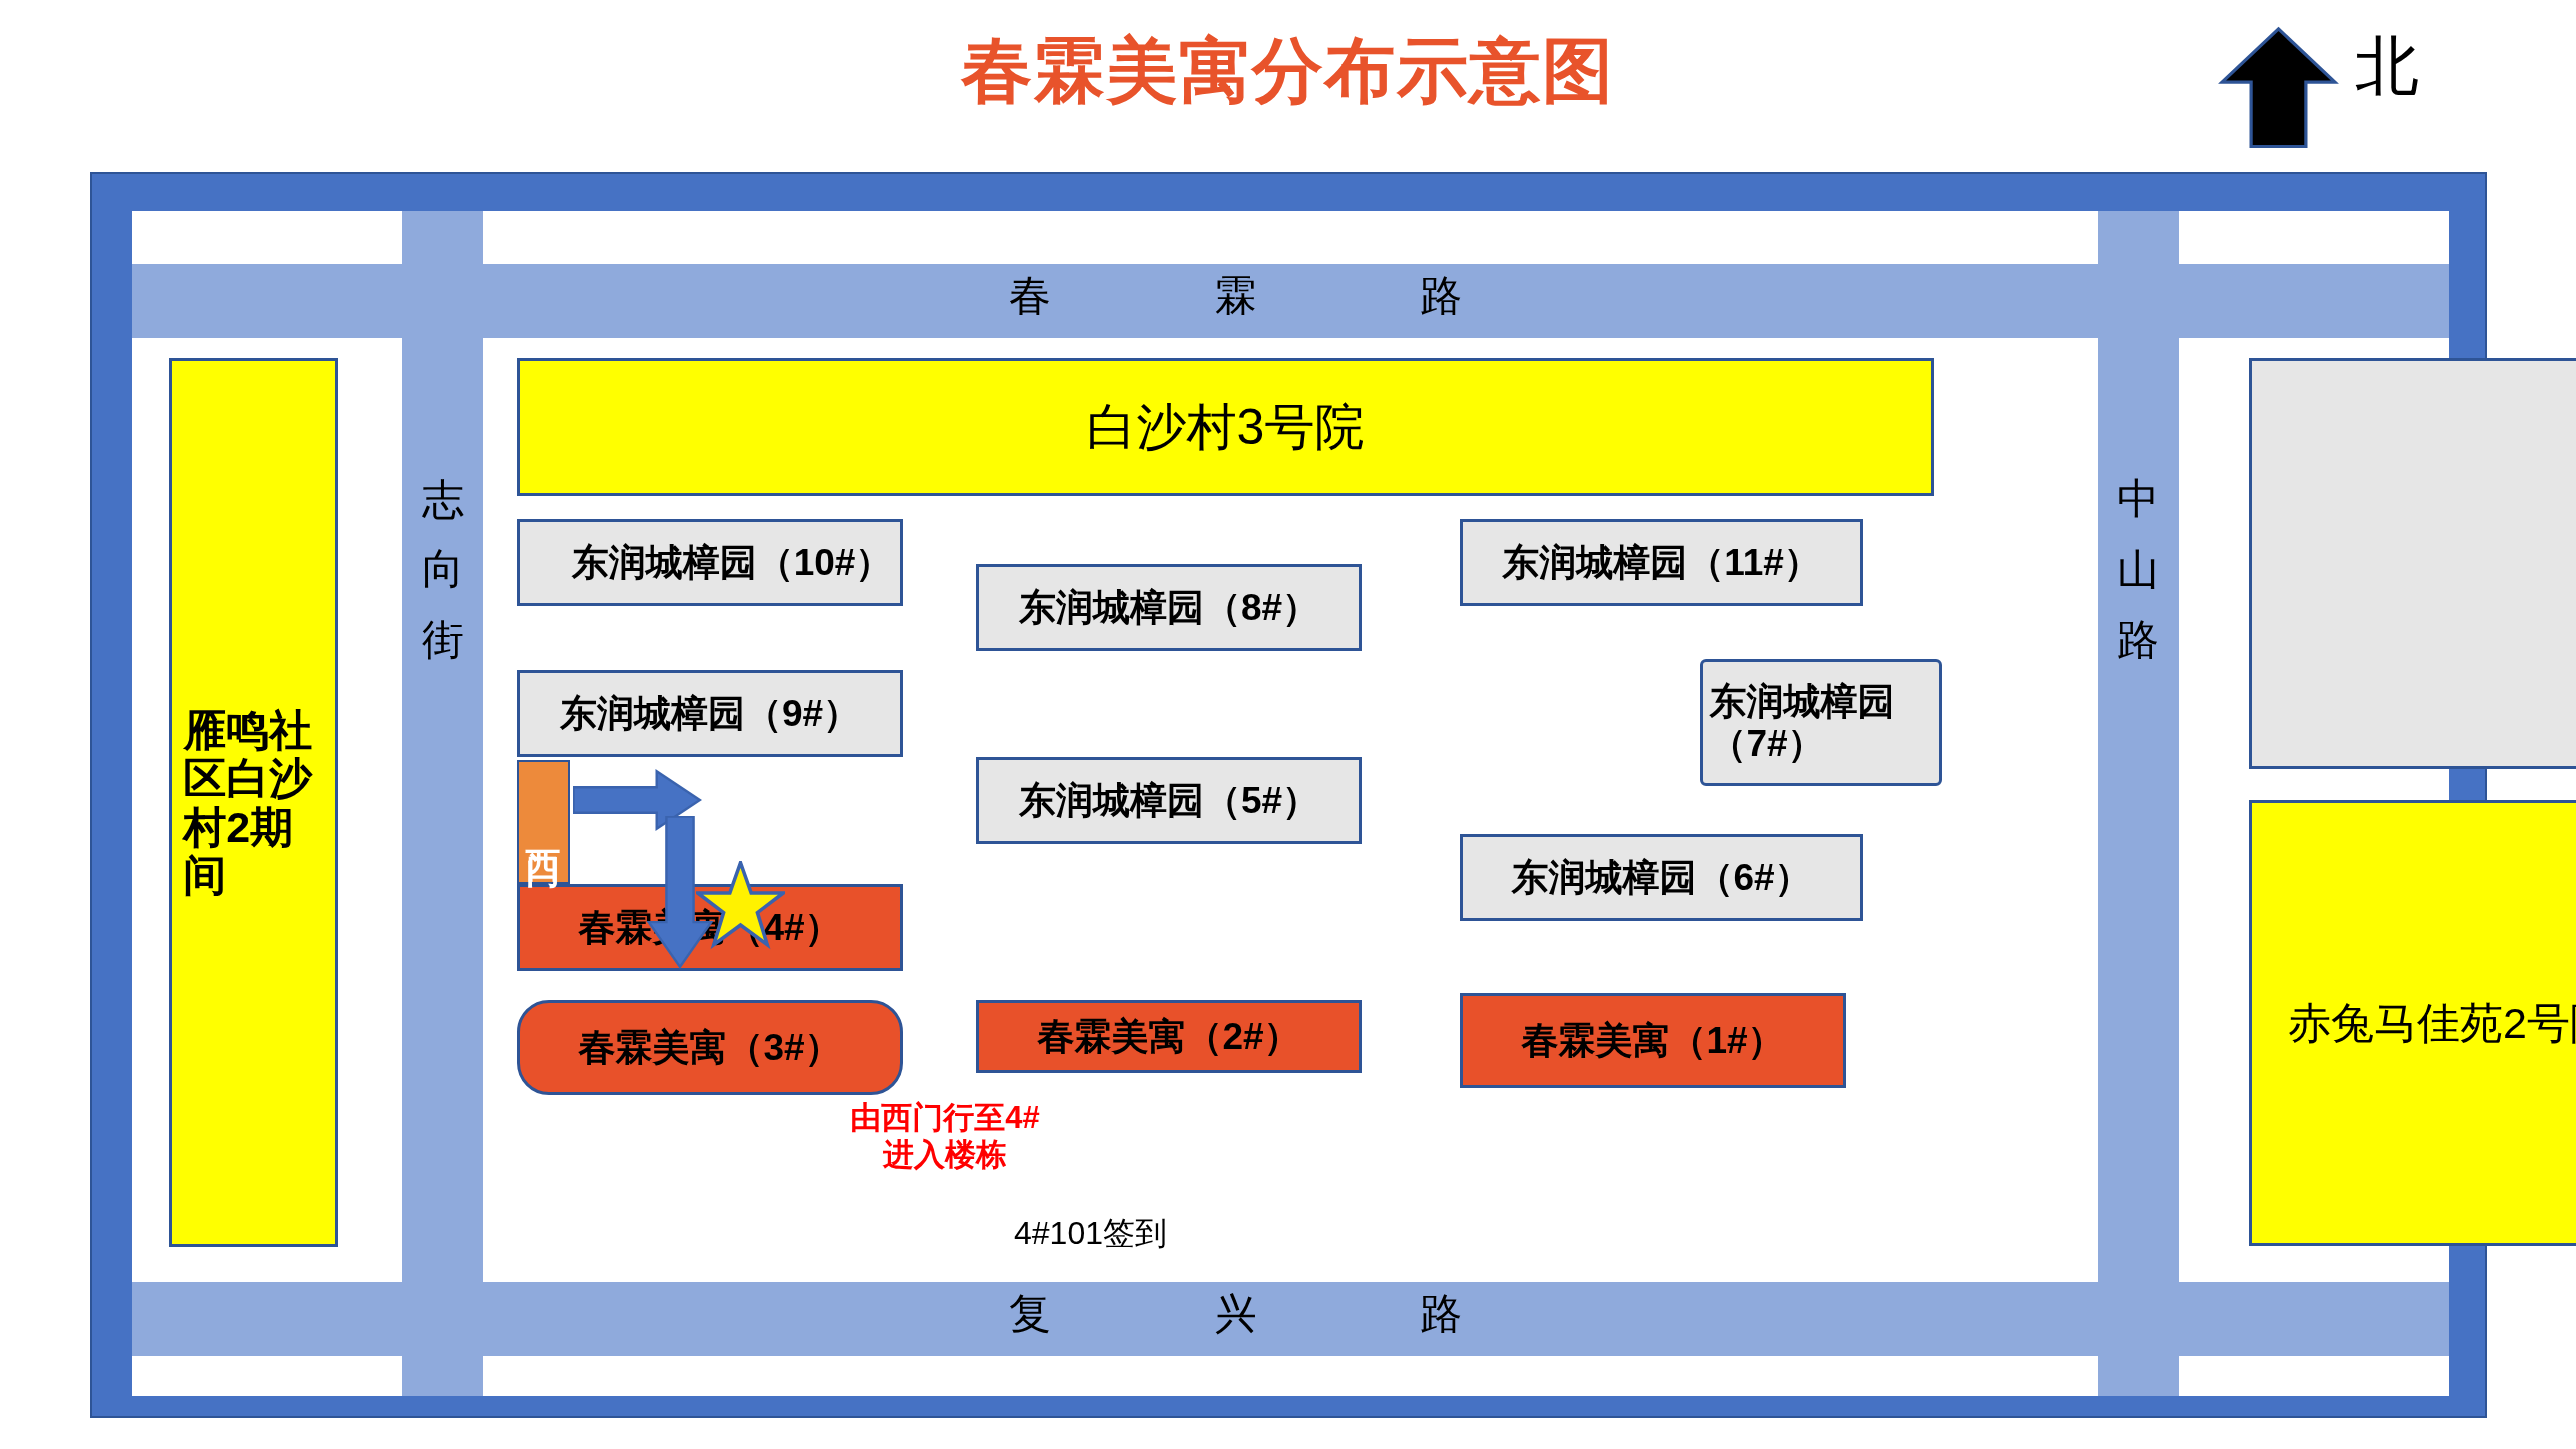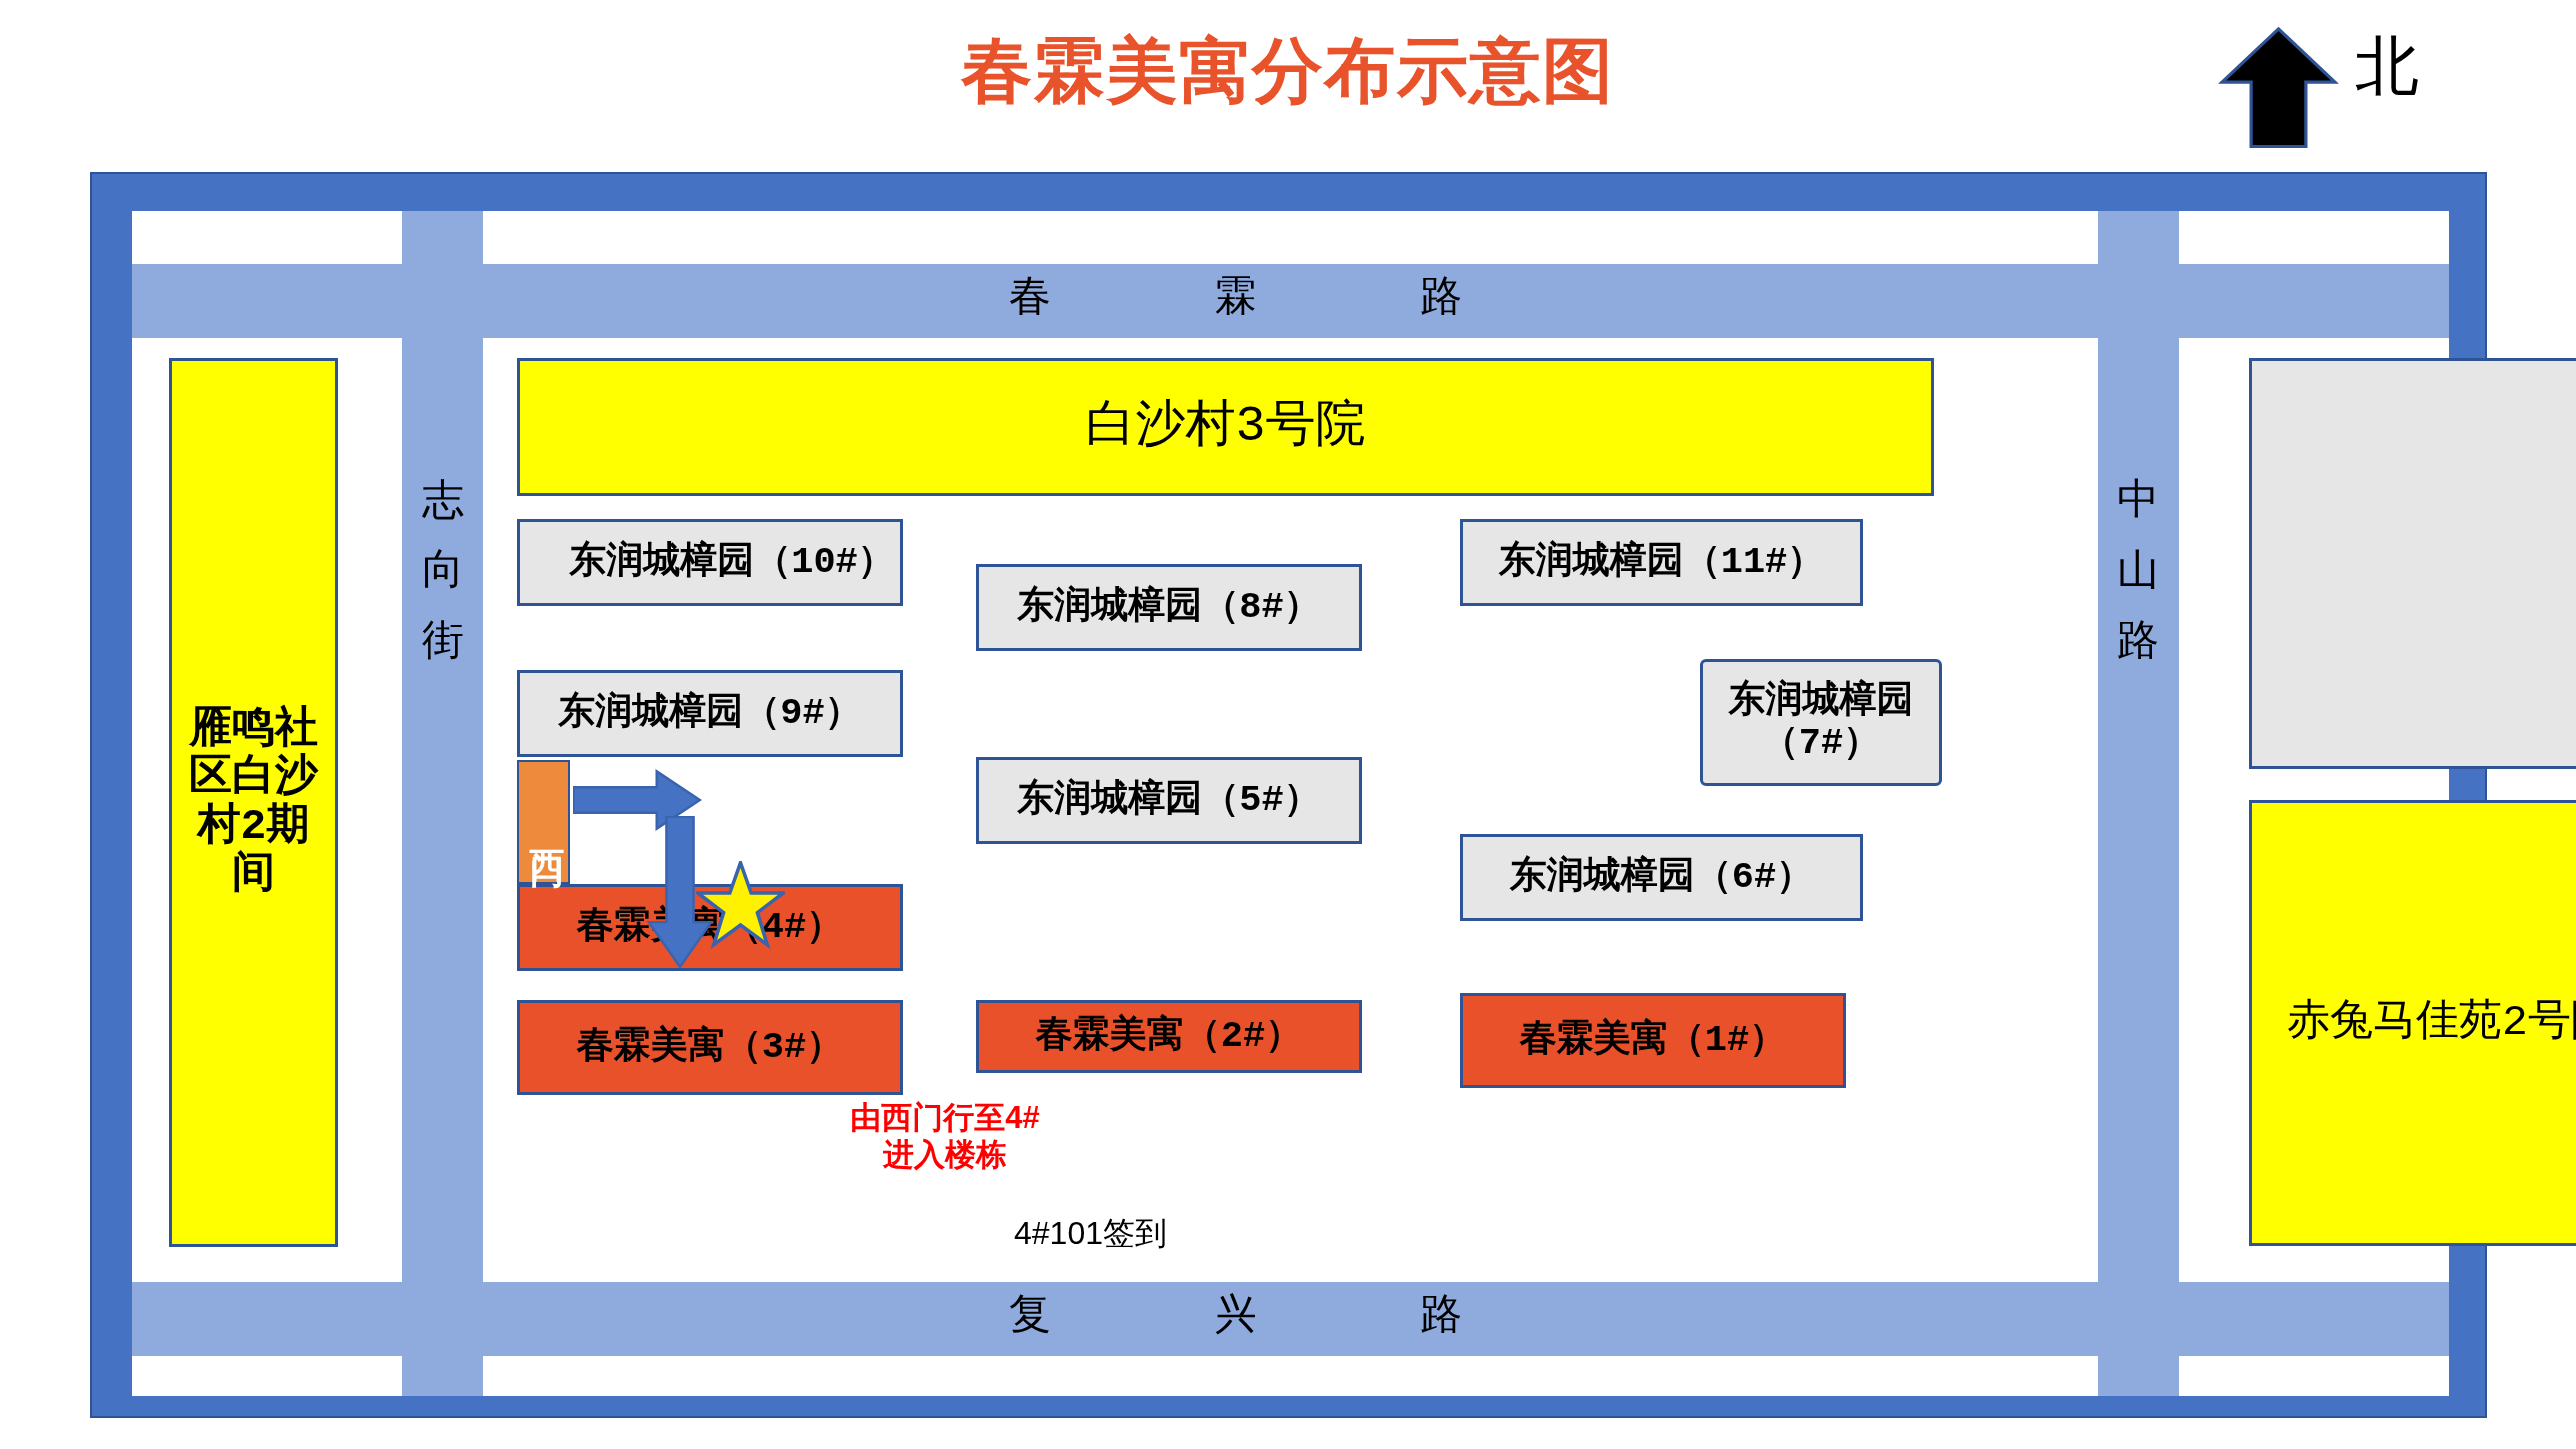--- a/index.html
+++ b/index.html
@@ -48,24 +48,22 @@
   }
   .road-label.vert{
     writing-mode:vertical-rl;text-orientation:upright;
   }
   
   .box{
     position:absolute;
     border:3.2px solid #2E5496;
     box-sizing:border-box;
     display:flex;align-items:center;justify-content:center;
-    text-align:center;
     color:#000;
     line-height:1.12;
-    font-family:Liberation Mono, monospace;
   }
   .box.yellow{background:#FFFF00;}
   .box.gray{background:#E6E6E6;}
   .box.orange{background:#E8512A;}
   .box.gate{
     background:#ED8A3B;border:2.4px solid #2E5496;
     color:#ffffff;font-weight:bold;
   }
   .box.bold{font-weight:bold;}
   .vtext{writing-mode:vertical-rl;text-orientation:upright;}
@@ -150,21 +148,21 @@
     </div>
 
     <div class="box gray bold" style="left:1328px;top:623px;width:403px;height:87px;font-size:37px;">
       <span>东润城樟园（6#）</span>
     </div>
 
     <div class="box orange bold" style="left:385px;top:673px;width:386px;height:87px;font-size:37px;">
       <span>春霖美寓（4#）</span>
     </div>
 
-    <div class="box orange bold" style="left:385px;top:789px;width:386px;height:95px;font-size:37px;">
+    <div class="box orange bold" style="left:385px;top:789px;width:386px;height:95px;font-size:37px;border-radius:32px;">
       <span>春霖美寓（3#）</span>
     </div>
 
     <div class="box orange bold" style="left:844px;top:789px;width:386px;height:73px;font-size:37px;">
       <span>春霖美寓（2#）</span>
     </div>
 
     <div class="box orange bold" style="left:1328px;top:782px;width:386px;height:95px;font-size:37px;">
       <span>春霖美寓（1#）</span>
     </div>

